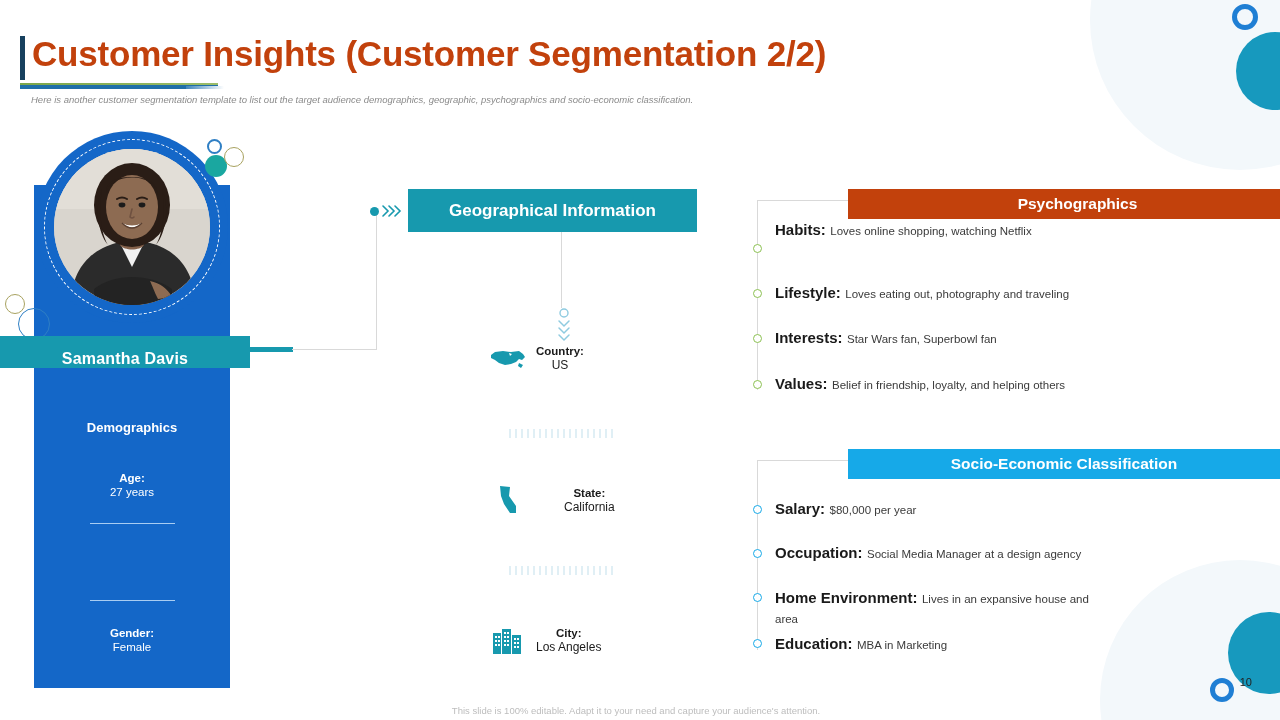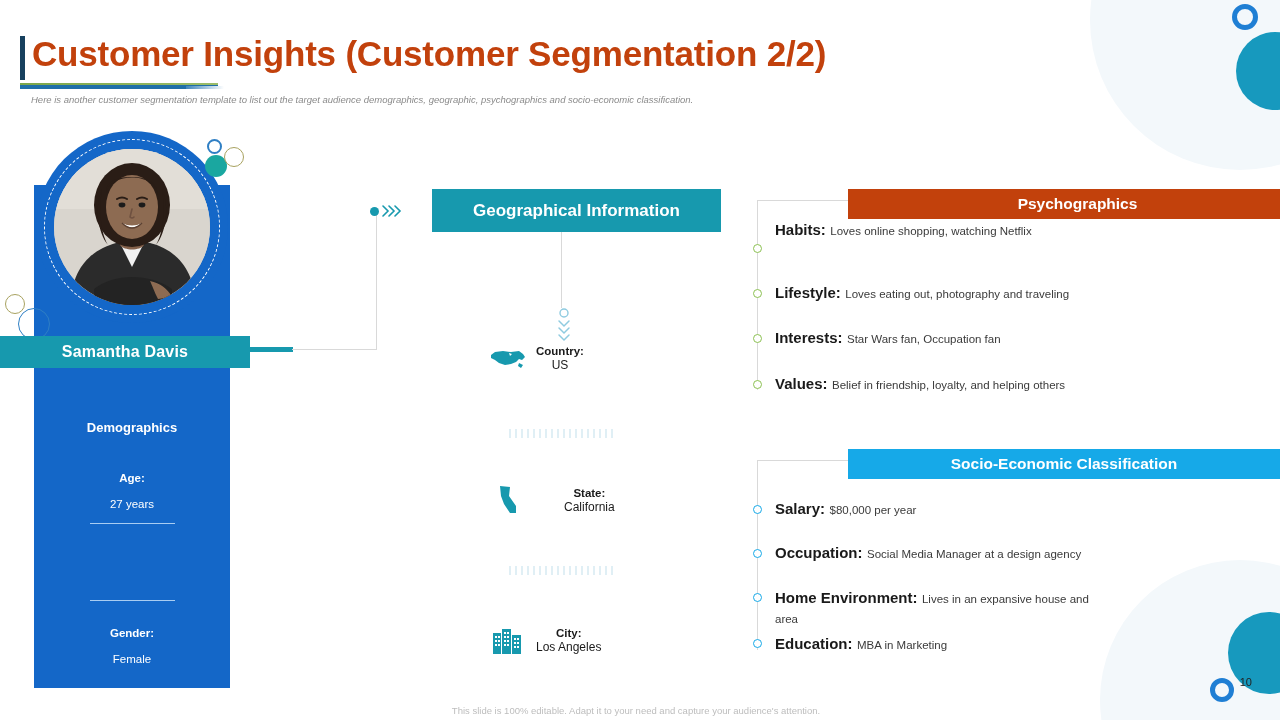--- a/index.html
+++ b/index.html
@@ -187,21 +187,21 @@
     border: 1.5px solid #2f7fc4;
     box-sizing: border-box;
   }
 
   .name-banner {
     position: absolute;
     left: 0px; top: 336px;
     width: 250px; height: 32px;
     background: #1799ae;
     display: flex;
-    align-items: center;
+    align-items: flex-end;
     justify-content: center;
   }
   .name-banner span {
     color: #ffffff;
     font-size: 16px;
     font-weight: bold;
     letter-spacing: 0.2px;
     font-family: "Liberation Sans", sans-serif;
   }
   .name-stub {
@@ -223,21 +223,21 @@
   }
   .demo-item {
     position: absolute;
     left: 34px;
     width: 196px;
     text-align: center;
     color: #ffffff;
     font-family: "Liberation Sans", sans-serif;
   }
   .demo-item .k { font-size: 11.5px; font-weight: bold; display: block; }
-  .demo-item .v { font-size: 11.5px; display: block; margin-top: 14px; }
+  .demo-item .v { font-size: 11.5px; display: block; margin-top: 2px; }
   .demo-sep {
     position: absolute;
     left: 90px;
     width: 85px; height: 1px;
     background: #a9cdf2;
   }
 
   
   .conn {
     position: absolute;
@@ -246,21 +246,20 @@
 
   
   .geo-header {
     position: absolute;
     left: 408px; top: 189px;
     width: 289px; height: 43px;
     background: #1799ae;
     display: flex;
     align-items: center;
     justify-content: center;
-    margin-left: 24px;
   }
   .geo-header span {
     color: #ffffff;
     font-size: 17px;
     font-weight: bold;
     font-family: "Liberation Sans", sans-serif;
   }
   .geo-marker {
     position: absolute;
     left: 370px; top: 205px;
@@ -593,21 +592,21 @@
 
   <div class="bdot green" style="left:753px; top:289px;"></div>
   <div class="bullet-row" style="left:775px; top:283px;">
     <span class="bk">Lifestyle:</span>
     <span class="bv">Loves eating out, photography and traveling</span>
   </div>
 
   <div class="bdot green" style="left:753px; top:334px;"></div>
   <div class="bullet-row" style="left:775px; top:328px;">
     <span class="bk">Interests:</span>
-    <span class="bv">Star Wars fan, Occupation fan</span>
+    <span class="bv">Star Wars fan, Superbowl fan</span>
   </div>
 
   <div class="bdot green" style="left:753px; top:380px;"></div>
   <div class="bullet-row" style="left:775px; top:374px;">
     <span class="bk">Values:</span>
     <span class="bv">Belief in friendship, loyalty, and helping others</span>
   </div>
 
   <div class="conn" style="left:757px; top:460px; width:92px; height:1px;"></div>
   <div class="conn" style="left:757px; top:460px; width:1px; height:190px;"></div>

